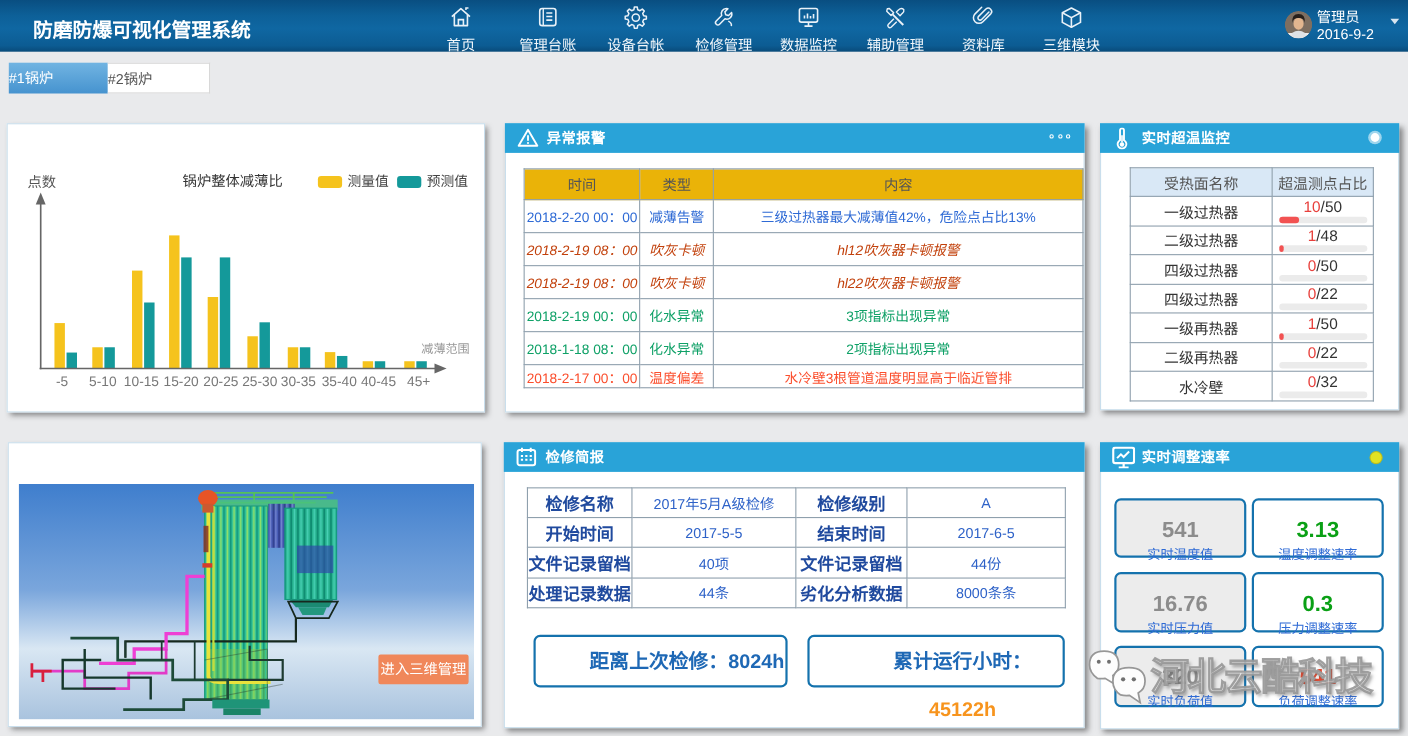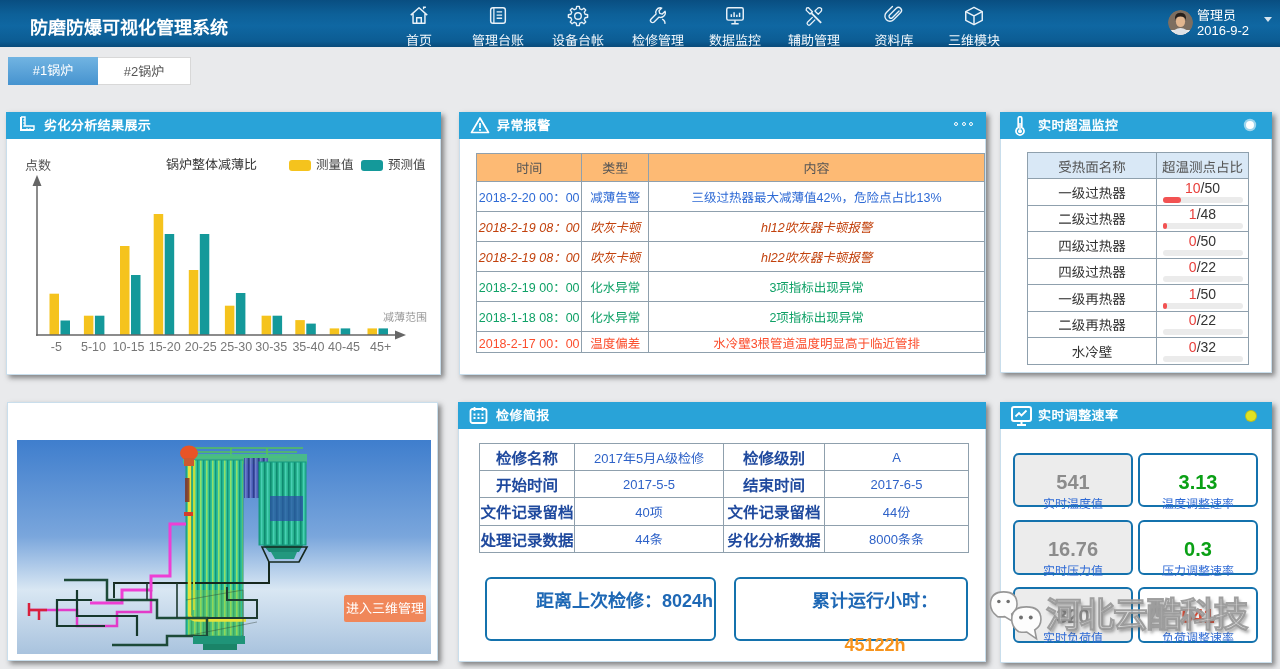--- a/index.html
+++ b/index.html
@@ -12,42 +12,42 @@
     background:linear-gradient(180deg,#094e81 0%,#0d6098 30%,#0f67a2 55%,#0c5c93 88%,#094b7a 100%); }
   .sys-title { position:absolute; left:30px; top:13px; color:#fff; font-size:18px; font-weight:bold; }
   .nav-item { position:absolute; top:4px; width:88px; text-align:center; color:#eaf2f8; }
   .nav-item svg { display:block; margin:0 auto; }
   .nav-item .lb { display:block; font-size:13px; margin-top:2px; color:#f2f7fb; }
   .avatar { position:absolute; left:1168px; top:10px; width:25px; height:25px; border-radius:50%; overflow:hidden; }
   .user-info { position:absolute; left:1197px; top:8px; color:#fff; font-size:13px; line-height:15px; }
   .caret { position:absolute; left:1264px; top:17px; width:0; height:0; border-left:4px solid transparent; border-right:4px solid transparent; border-top:5px solid #d7e5f0; }
 
   
-  .tab { position:absolute; top:57px; height:28px; font-size:13px; text-align:center; line-height:28px; }
+  .tab { position:absolute; top:57px; height:28px; font-size:13px; line-height:28px; }
   .tab1 { left:8px; width:90px; background:linear-gradient(180deg,#71b4e2,#4693cf); color:#fff; }
   .tab2 { left:98px; width:93px; background:#fff; color:#555; border:1px solid #d8d8d8; border-left:none; }
 
   
   .panel { position:absolute; background:#fff; border:1px solid #c9deec;
     box-shadow:3px 3px 5px rgba(30,30,30,0.5); }
   .phead { position:absolute; left:-1px; top:-1px; right:-1px; height:27px; background:#29a3d8; color:#fff;
     font-size:13px; font-weight:bold; line-height:27px; padding-left:38px; letter-spacing:0.4px; }
   .phead svg.hicon { position:absolute; left:11px; top:4px; }
 
   #p1 { left:6px; top:112px; width:435px; height:263px; }
   #p2 { left:459px; top:112px; width:527px; height:263px; }
   #p3 { left:1000px; top:112px; width:272px; height:261px; }
   #p4 { left:7px; top:402px; width:431px; height:259px; }
   #p5 { left:458px; top:402px; width:528px; height:260px; }
   #p6 { left:1000px; top:402px; width:272px; height:261px; }
 
   
   .t2 { position:absolute; left:16px; top:40px; border-collapse:collapse; font-size:12.5px; white-space:nowrap; }
   .t2 th, .t2 td { border:1px solid #8fa0ad; text-align:center; }
-  .t2 th { background:#fdba74; color:#555; font-weight:normal; font-size:13px; height:28px; }
+  .t2 th { background:#eab308; color:#555; font-weight:normal; font-size:13px; height:28px; }
   .t2 td { padding:0; }
   .c-blue { color:#2e6ad5; } .c-dark { color:#c2410c;font-style:italic; } .c-green { color:#0fa167; } .c-red { color:#fb4e2d; }
   .dots { position:absolute; right:13px; top:10px; line-height:0; letter-spacing:0; }
   .dots i { display:inline-block; width:4px; height:4px; border:1.4px solid #fff; border-radius:50%; margin-left:3.5px; vertical-align:top; }
 
   
   .t3 { position:absolute; left:26px; top:39px; border-collapse:collapse; font-size:13.5px; color:#333; }
   .t3 th, .t3 td { border:1px solid #8fa0ad; text-align:center; }
   .t3 th { background:#d9e8f6; color:#555; font-weight:normal; font-size:13.5px; height:26px; }
   .t3 td { height:26.5px; padding:0; }
@@ -55,21 +55,21 @@
   .ratio b { color:#e8403c; font-weight:normal; }
   .pbar { width:80px; height:6px; border-radius:3px; background:#ebebeb; margin:2px auto 0; position:relative; }
   .pbar i { position:absolute; left:0; top:0; height:6px; border-radius:3px; background:#f25252; }
   .ring { position:absolute; right:18px; top:9px; width:8px; height:8px; background:#fff; border-radius:50%; box-shadow:0 0 0 2.2px rgba(255,255,255,0.55); }
 
   
   .t5 { position:absolute; left:20px; top:40px; border-collapse:collapse; white-space:nowrap; }
   .t5 td { border:1px solid #8fa0ad; text-align:center; height:27.2px; padding:0; }
   .t5 .lab { font-weight:bold; color:#204a9e; font-size:15.5px; }
   .t5 .val { color:#2e62c8; font-size:13px; }
-  .bigbtn { position:absolute; height:64px; border:2px solid #1472ad; border-radius:6px; background:#fff;
+  .bigbtn { position:absolute; height:48px; border:2px solid #1472ad; border-radius:6px; background:#fff;
     font-size:18px; font-weight:bold; color:#1e68b5; text-align:center; line-height:44px;padding-left:48px; }
   .orange { color:#f7941d; }
 
   
   .sbox { position:absolute; width:120px; height:54px; border:2px solid #1472ad; border-radius:6px; background:#fff; text-align:center; }
   .sbox.gray { background:#ececec; }
   .sbox .num { font-size:20px; font-weight:bold; color:#8c8c8c; line-height:30px; margin-top:12px; }
   .sbox .num.green { color:#0aa015; }
   .sbox .num.red { color:#f0482d; }
   .sbox .cap { font-size:12px; color:#2e6ad5; line-height:15px; }
@@ -164,25 +164,20 @@
         <path d="M6.9 11 Q6 2.8 12.5 2.8 Q19 2.8 18.1 11 Q17.5 6.2 12.5 6.4 Q7.5 6.2 6.9 11Z" fill="#261f1a"></path>
       </g>
     </svg>
   <div class="user-info">管理员<br>2016-9-2</div>
   <div class="caret"></div>
 </div>
 <div class="tab tab1">#1锅炉</div>
 <div class="tab tab2">#2锅炉</div>
 
 <div class="panel" id="p1">
-  <div class="phead"><svg class="hicon" width="19" height="19" viewBox="0 0 19 19">
-        <path d="M4 1 v13 h13" fill="none" stroke="#fff" stroke-width="2"></path>
-        <path d="M4 1 h4 v9 h9 v4" fill="none" stroke="#fff" stroke-width="1.4"></path>
-        <path d="M6 4h2 M6 7h2 M6 10h2 M10 12v2 M13 12v2" stroke="#fff" stroke-width="1"></path>
-      </svg>劣化分析结果展示</div>
   <svg style="position:absolute;left:0;top:0" width="435" height="263" viewBox="0 0 435 263" font-family="Liberation Sans, sans-serif">
     <text x="18" y="57" font-size="13" fill="#555">点数</text>
     <text x="159" y="56" font-size="13" fill="#333">锅炉整体减薄比</text>
     <rect x="282" y="47" width="22" height="11" rx="3" fill="#f5c31d"></rect>
     <text x="309" y="56" font-size="12.5" fill="#444">测量值</text>
     <rect x="354" y="47" width="22" height="11" rx="3" fill="#14999a"></rect>
     <text x="381" y="56" font-size="12.5" fill="#444">预测值</text>
     <g fill="#f5c31d" id="gy">
       <rect x="42.5" y="180.7" width="9.5" height="41.3"></rect>
       <rect x="76.9" y="202.7" width="9.5" height="19.3"></rect>

